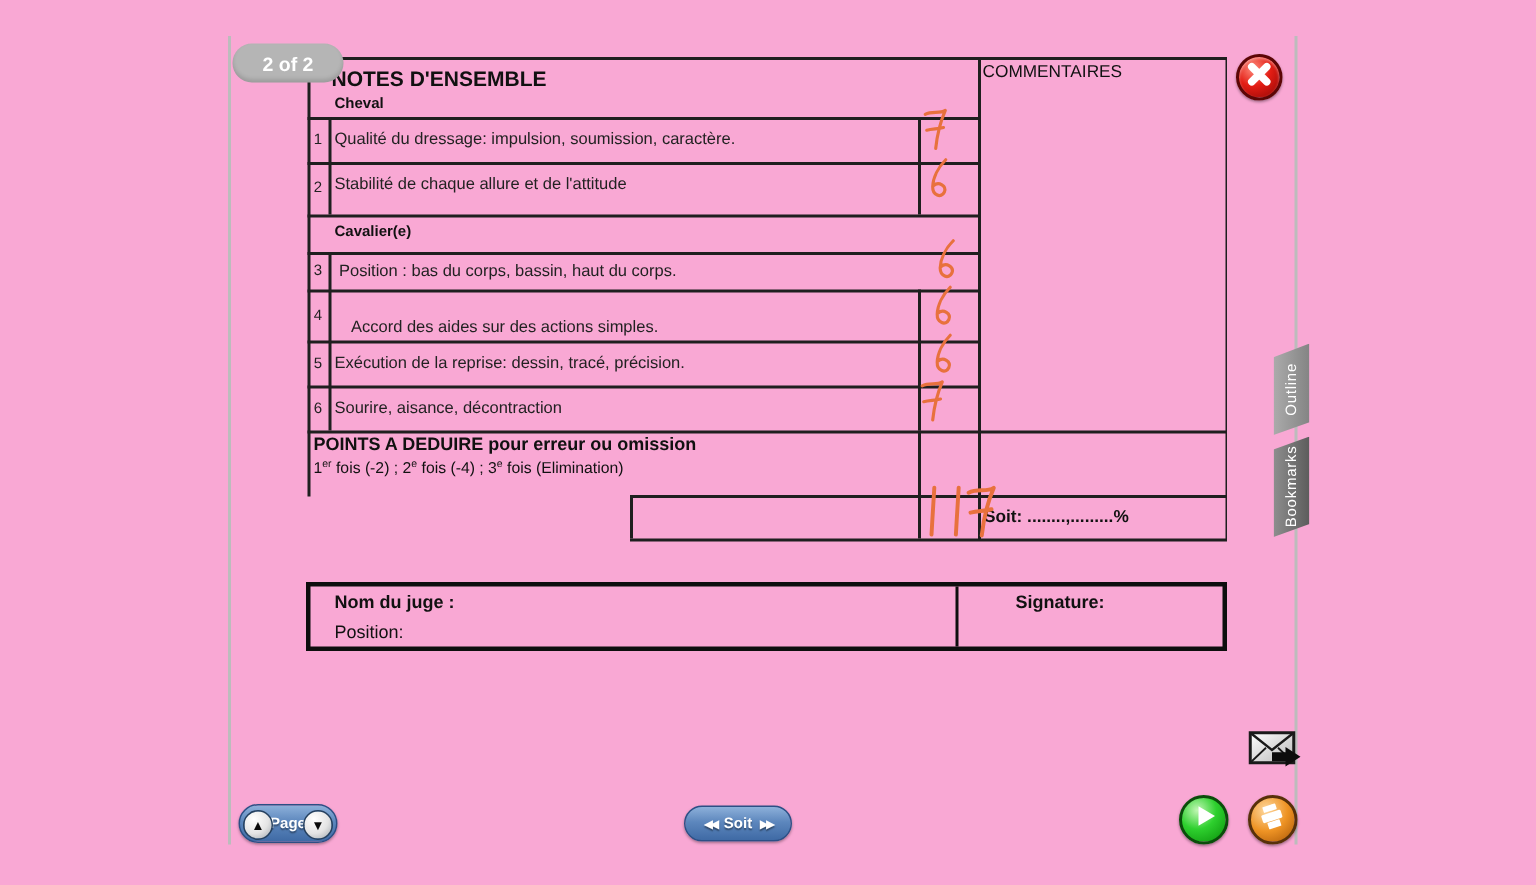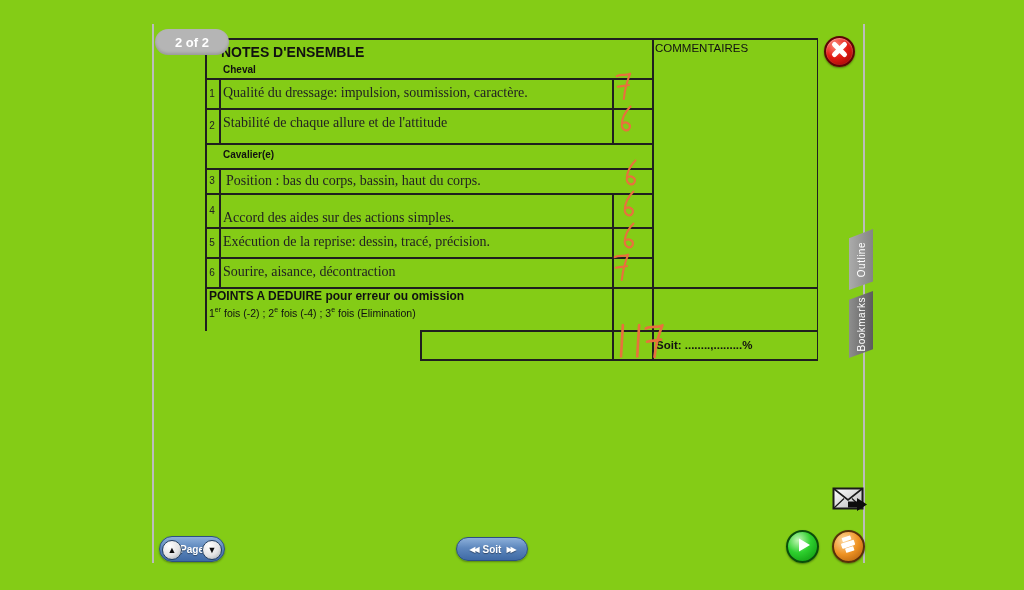--- a/index.html
+++ b/index.html
@@ -1,35 +1,35 @@
 <!DOCTYPE html>
 <html><head>
 <meta charset="utf-8">
 <style>
   * { margin:0; padding:0; box-sizing:border-box; }
   html,body { background:#fff; }
   #screen {
-    position:relative; width:1024px; height:590px; background:#84cc16;
+    position:relative; width:1024px; height:590px; background:#f9a8d4;
     font-family:"Liberation Sans", sans-serif; color:#111; overflow:hidden;
   }
   .page-edge { position:absolute; width:2px; background:#bcbcbc; }
 
   
   #page-badge {
     position:absolute; left:155px; top:29px; width:74px; height:26px;
     background:#b5b5b5; border-radius:13px; color:#fff; font-weight:bold;
     font-size:13px; display:flex; align-items:center; justify-content:center;
     z-index:6; box-shadow:inset 0 -2px 3px rgba(0,0,0,.15);
   }
 
   
   #form-table { position:absolute; left:205px; top:38px; width:613px; height:322px; }
   .hline { position:absolute; height:1.5px; background:#1f1f1f; }
   .vline { position:absolute; width:1.5px; background:#1f1f1f; }
-  .cell-text { position:absolute; display:flex; align-items:center; font-size:14px; color:#222;font-family:Liberation Serif, serif; }
+  .cell-text { position:absolute; display:flex; align-items:center; font-size:11px; color:#222; }
   .row-num { position:absolute; left:0; width:14px; display:flex; align-items:center; justify-content:center; font-size:10px; color:#222; }
   .sec-label { position:absolute; font-weight:bold; font-size:10px; color:#111; }
   #form-title { position:absolute; left:16px; top:6px; font-weight:bold; font-size:14px; }
   #comments-header { position:absolute; left:450px; top:4px; font-weight:normal; font-size:11.5px; }
   #deduction-title { position:absolute; left:4px; top:251px; font-weight:bold; font-size:12px; }
   #deduction-note { position:absolute; left:4px; top:268px; font-size:10.5px; }
   #deduction-note sup { font-size:7px; }
   #total-label { position:absolute; left:215px; top:292px; width:189px; height:30px;
     display:flex; align-items:center; justify-content:flex-end; padding-right:4px;
     font-weight:bold; font-size:12.5px; }
@@ -130,21 +130,21 @@
     <div class="row-num" style="top:40px; height:30px;">1</div>
     <div class="row-num" style="top:70px; height:35px;">2</div>
     <div class="row-num" style="top:130px; height:25px;">3</div>
     <div class="row-num" style="top:155px; height:34px;">4</div>
     <div class="row-num" style="top:189px; height:30px;">5</div>
     <div class="row-num" style="top:219px; height:30px;">6</div>
 
     <div class="cell-text" style="left:18px; top:40px; height:30px;">Qualité du dressage: impulsion, soumission, caractère.</div>
     <div class="cell-text" style="left:18px; top:70px; height:30px;">Stabilité de chaque allure et de l'attitude</div>
     <div class="cell-text" style="left:21px; top:130px; height:25px;">Position : bas du corps, bassin, haut du corps.</div>
-    <div class="cell-text" style="left:18px; top:155px; height:50px;">Accord des aides sur des actions simples.</div>
+    <div class="cell-text" style="left:29px; top:155px; height:50px;">Accord des aides sur des actions simples.</div>
     <div class="cell-text" style="left:18px; top:189px; height:30px;">Exécution de la reprise: dessin, tracé, précision.</div>
     <div class="cell-text" style="left:18px; top:219px; height:30px;">Sourire, aisance, décontraction</div>
 
     <div id="deduction-title">POINTS A DEDUIRE pour erreur ou omission</div>
     <div id="deduction-note"><span>1</span><sup>er</sup><span> fois (-2) ; 2</span><sup>e</sup><span> fois (-4) ; 3</span><sup>e</sup><span> fois (Elimination)</span></div>
     <div id="soit-label">Soit: ........,.........%</div>
 
     <div class="score" style="left:410px; top:33px;"><svg width="18" height="31" viewBox="0 0 18 31">
           <path d="M1.8 5.2 C6.5 2.6 11.5 5.2 15.2 2.6 C11.8 10.5 9.8 18.5 8.8 28 M2.8 15.8 C6.8 14.8 10.4 15 14 14" transform="translate(0,0)" fill="none" stroke="#e8713d" stroke-width="2.1" stroke-linecap="round" stroke-linejoin="round"></path>
         </svg></div>
@@ -163,20 +163,26 @@
     <div class="score" style="left:408px; top:214px;"><svg width="18" height="31" viewBox="0 0 18 31">
           <path d="M1.8 5.2 C6.5 2.6 11.5 5.2 15.2 2.6 C11.8 10.5 9.8 18.5 8.8 28 M2.8 15.8 C6.8 14.8 10.4 15 14 14" transform="translate(0,0)" fill="none" stroke="#e8713d" stroke-width="2.1" stroke-linecap="round" stroke-linejoin="round"></path>
         </svg></div>
     <div class="score" style="left:406px; top:284px;"><svg width="55" height="38.75" viewBox="0 0 44 31">
           <path d="M9.5 2.5 C9 10 8.5 19 8 27.5" transform="translate(0,0)" fill="none" stroke="#e8713d" stroke-width="2.1" stroke-linecap="round" stroke-linejoin="round"></path>
           <path d="M9.5 2.5 C9 10 8.5 19 8 27.5" transform="translate(13,0)" fill="none" stroke="#e8713d" stroke-width="2.1" stroke-linecap="round" stroke-linejoin="round"></path>
           <path d="M1.8 5.2 C6.5 2.6 11.5 5.2 15.2 2.6 C11.8 10.5 9.8 18.5 8.8 28 M2.8 15.8 C6.8 14.8 10.4 15 14 14" transform="translate(26,0)" fill="none" stroke="#e8713d" stroke-width="2.1" stroke-linecap="round" stroke-linejoin="round"></path>
         </svg></div>
   </div>
 
+  <div id="judge-box">
+    <div id="judge-divider"></div>
+    <div id="judge-name">Nom du juge :</div>
+    <div id="judge-position">Position:</div>
+    <div id="judge-signature">Signature:</div>
+  </div>
 
   <div id="close-btn" class="btn-round">
     <span>
       <svg width="19" height="19" viewBox="0 0 19 19">
           <path d="M4.5 4.5 L14.5 14.5 M14.5 4.5 L4.5 14.5" stroke="#fff" stroke-width="5" stroke-linecap="round"></path>
         </svg>
     </span>
   </div>
 
   <div id="tab-outline" class="side-tab">

